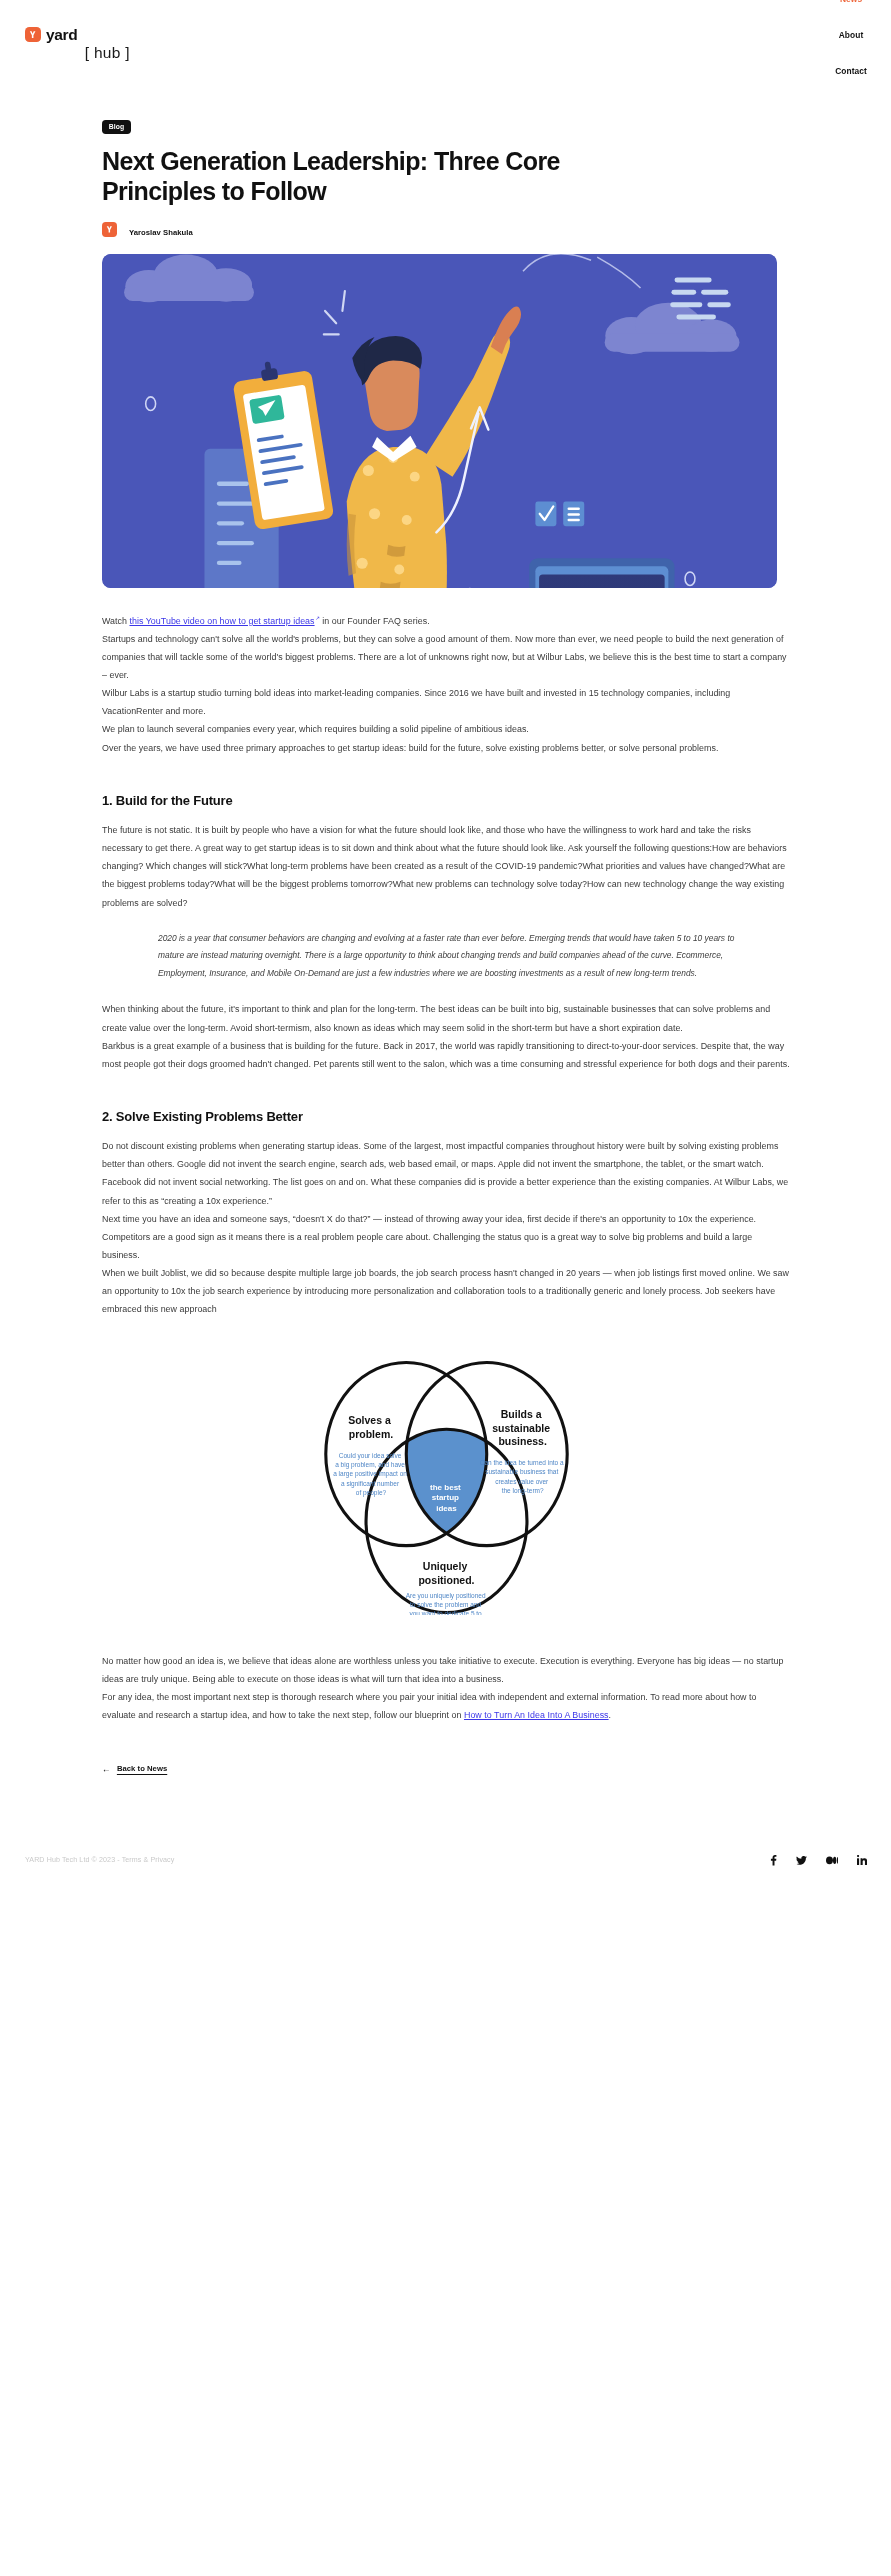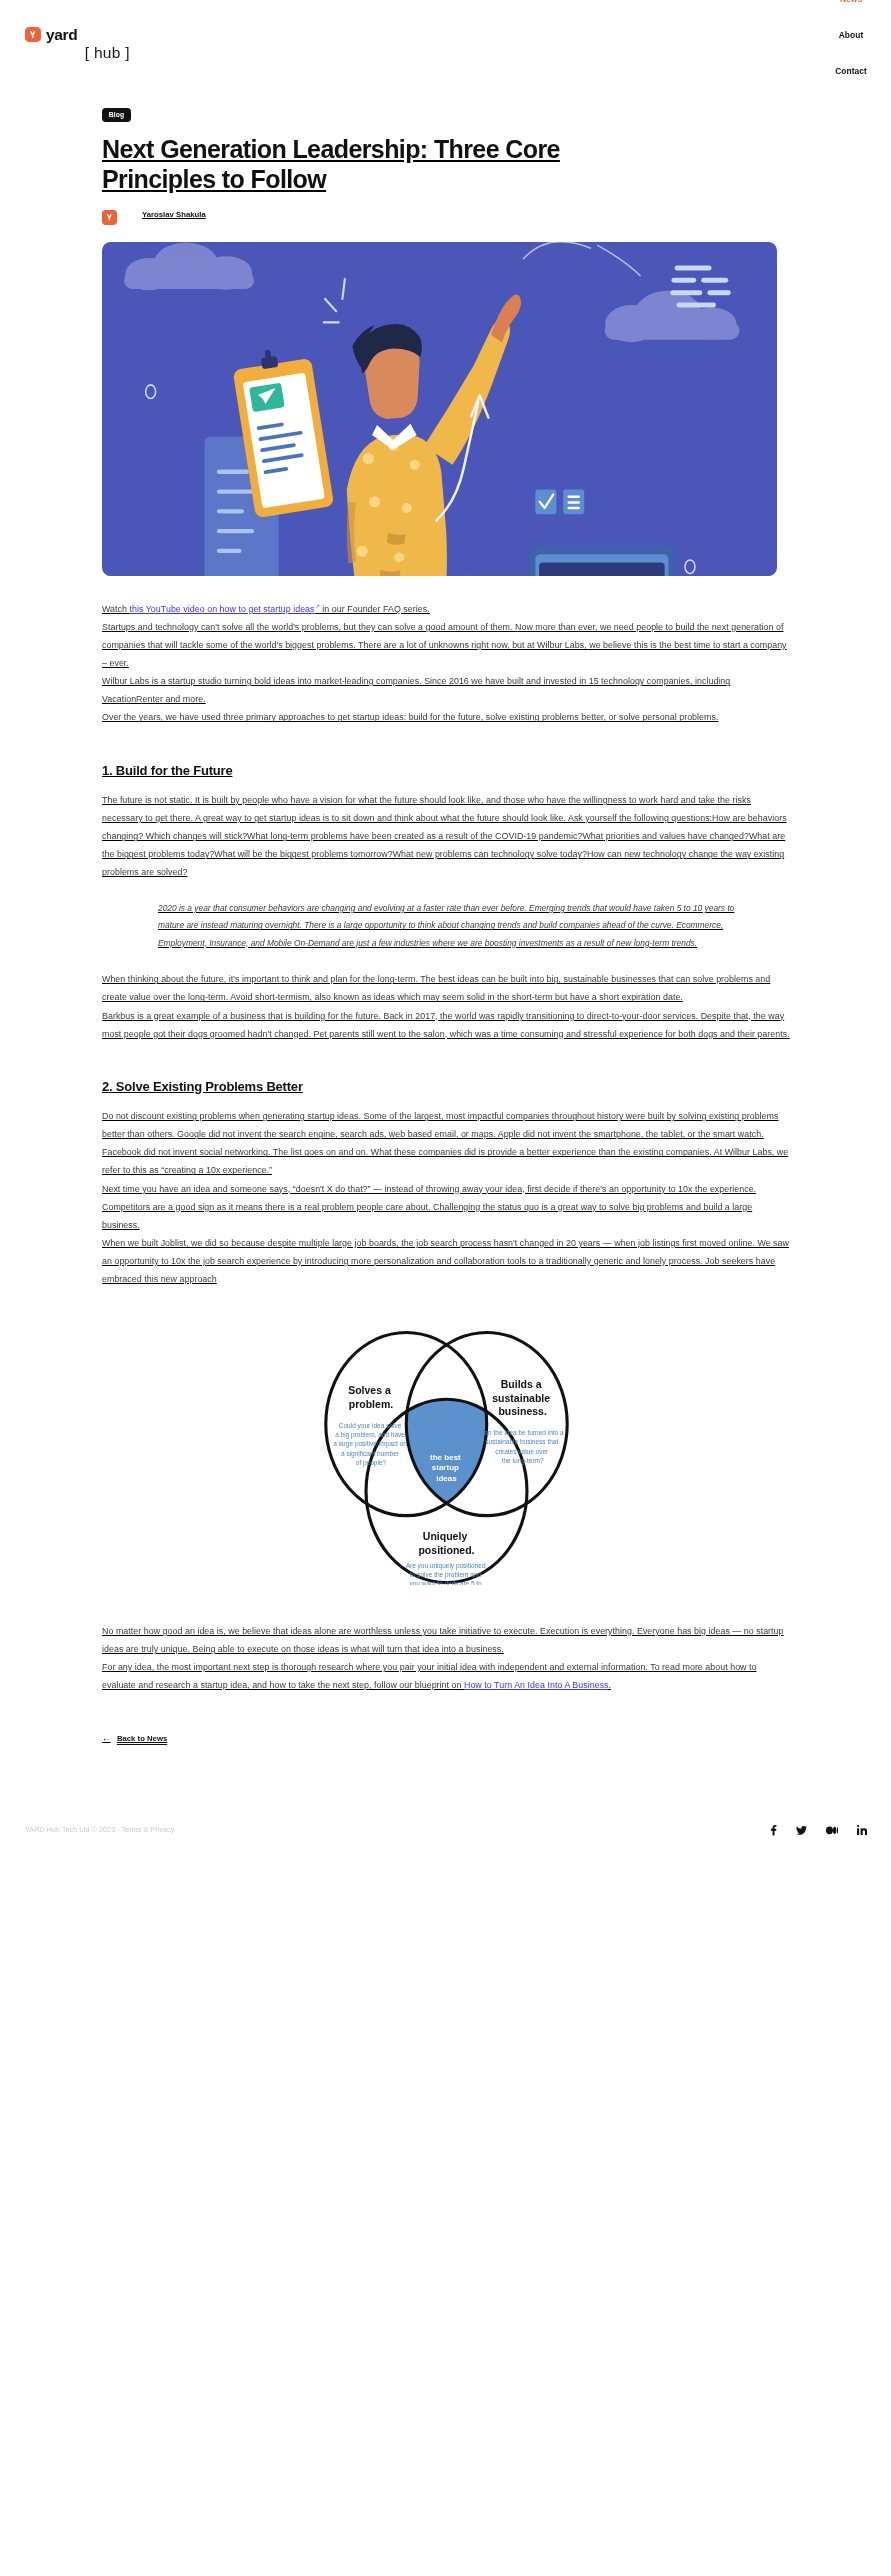--- a/index.html
+++ b/index.html
@@ -51,23 +51,22 @@
     text-decoration: none;
     color: #111111;
     letter-spacing: 0.1px;
   }
   .nav a.active { color: #ee6337; }
 
   
   .wrap { width: 892px; }
   .article {
     width: 688px;
-    margin: 0 auto;
+    margin: 12px auto;
     padding-top: 51px;
-    text-decoration: underline;
   }
   .badge {
     display: inline-block;
     background: #111111;
     color: #ffffff;
     font-size: 6.8px;
     font-weight: 600;
     padding: 3.1px 6.8px 3.7px;
     border-radius: 3.7px;
     letter-spacing: 0.1px;
@@ -77,22 +76,22 @@
     font-size: 25px;
     line-height: 1.20;
     font-weight: 700;
     letter-spacing: -0.6px;
     color: #111111;
     max-width: 458px;
   }
   .byline {
     margin-top: 16px;
     display: flex;
-    align-items: flex-start;
-    gap: 25px;
+    align-items: flex-end;
+    gap: 12px;
   }
   .avatar {
     width: 15px; height: 15px;
     background: #ee6337;
     border-radius: 3.7px;
     display: flex; align-items: center; justify-content: center;
     flex: none;
   }
   .byline-name {
     font-size: 7.7px;
@@ -427,20 +426,21 @@
       </svg>
     </div>
 
     
     <div class="body-col">
 
       <div class="lead-block">
         <p class="p"><span>Watch </span><a href="#" class="inline-link">this YouTube video on how to get startup ideas</a><span class="ext-arrow">↗</span><span> in our Founder FAQ series.</span></p>
         <p class="p">Startups and technology can't solve all the world's problems, but they can solve a good amount of them. Now more than ever, we need people to build the next generation of companies that will tackle some of the world's biggest problems. There are a lot of unknowns right now, but at Wilbur Labs, we believe this is the best time to start a company – ever.</p>
         <p class="p">Wilbur Labs is a startup studio turning bold ideas into market-leading companies. Since 2016 we have built and invested in 15 technology companies, including VacationRenter and more.</p>
+        <p class="p">We plan to launch several companies every year, which requires building a solid pipeline of ambitious ideas.</p>
         <p class="p">Over the years, we have used three primary approaches to  get startup ideas: build for the future, solve existing problems better, or solve personal problems.</p>
       </div>
 
       <h2 class="sect">1. Build for the Future</h2>
       <p class="p">The future is not static. It is built by people who have a vision for what the future should look like, and those who have the willingness to work hard and take the risks necessary to get there. A great way to get startup ideas is to sit down and think about what the future should look like. Ask yourself the following questions:How are behaviors changing? Which changes will stick?What long-term problems have been created as a result of the COVID-19 pandemic?What priorities and values have changed?What are the biggest problems today?What will be the biggest problems tomorrow?What new problems can technology solve today?How can new technology change the way existing problems are solved?</p>
 
       <blockquote class="quote">2020 is a year that consumer behaviors are changing and evolving at a faster rate than ever before. Emerging trends that would have taken 5 to 10 years to mature are instead maturing overnight. There is a large opportunity to think about changing trends and build companies ahead of the curve. Ecommerce, Employment, Insurance, and Mobile On-Demand are just a few industries where we are boosting investments as a result of new long-term trends.</blockquote>
 
       <p class="p">When thinking about the future, it's important to think and plan for the long-term. The best ideas can be built into big, sustainable businesses that can solve problems and create value over the long-term. Avoid short-termism, also known as ideas which may seem solid in the short-term but have a short expiration date.</p>
       <p class="p">Barkbus is a great example of a business that is building for the future. Back in 2017, the world was rapidly transitioning to direct-to-your-door services. Despite that, the way most people got their dogs groomed hadn't changed. Pet parents still went to the salon, which was a time consuming and stressful experience for both dogs and their parents.</p>

